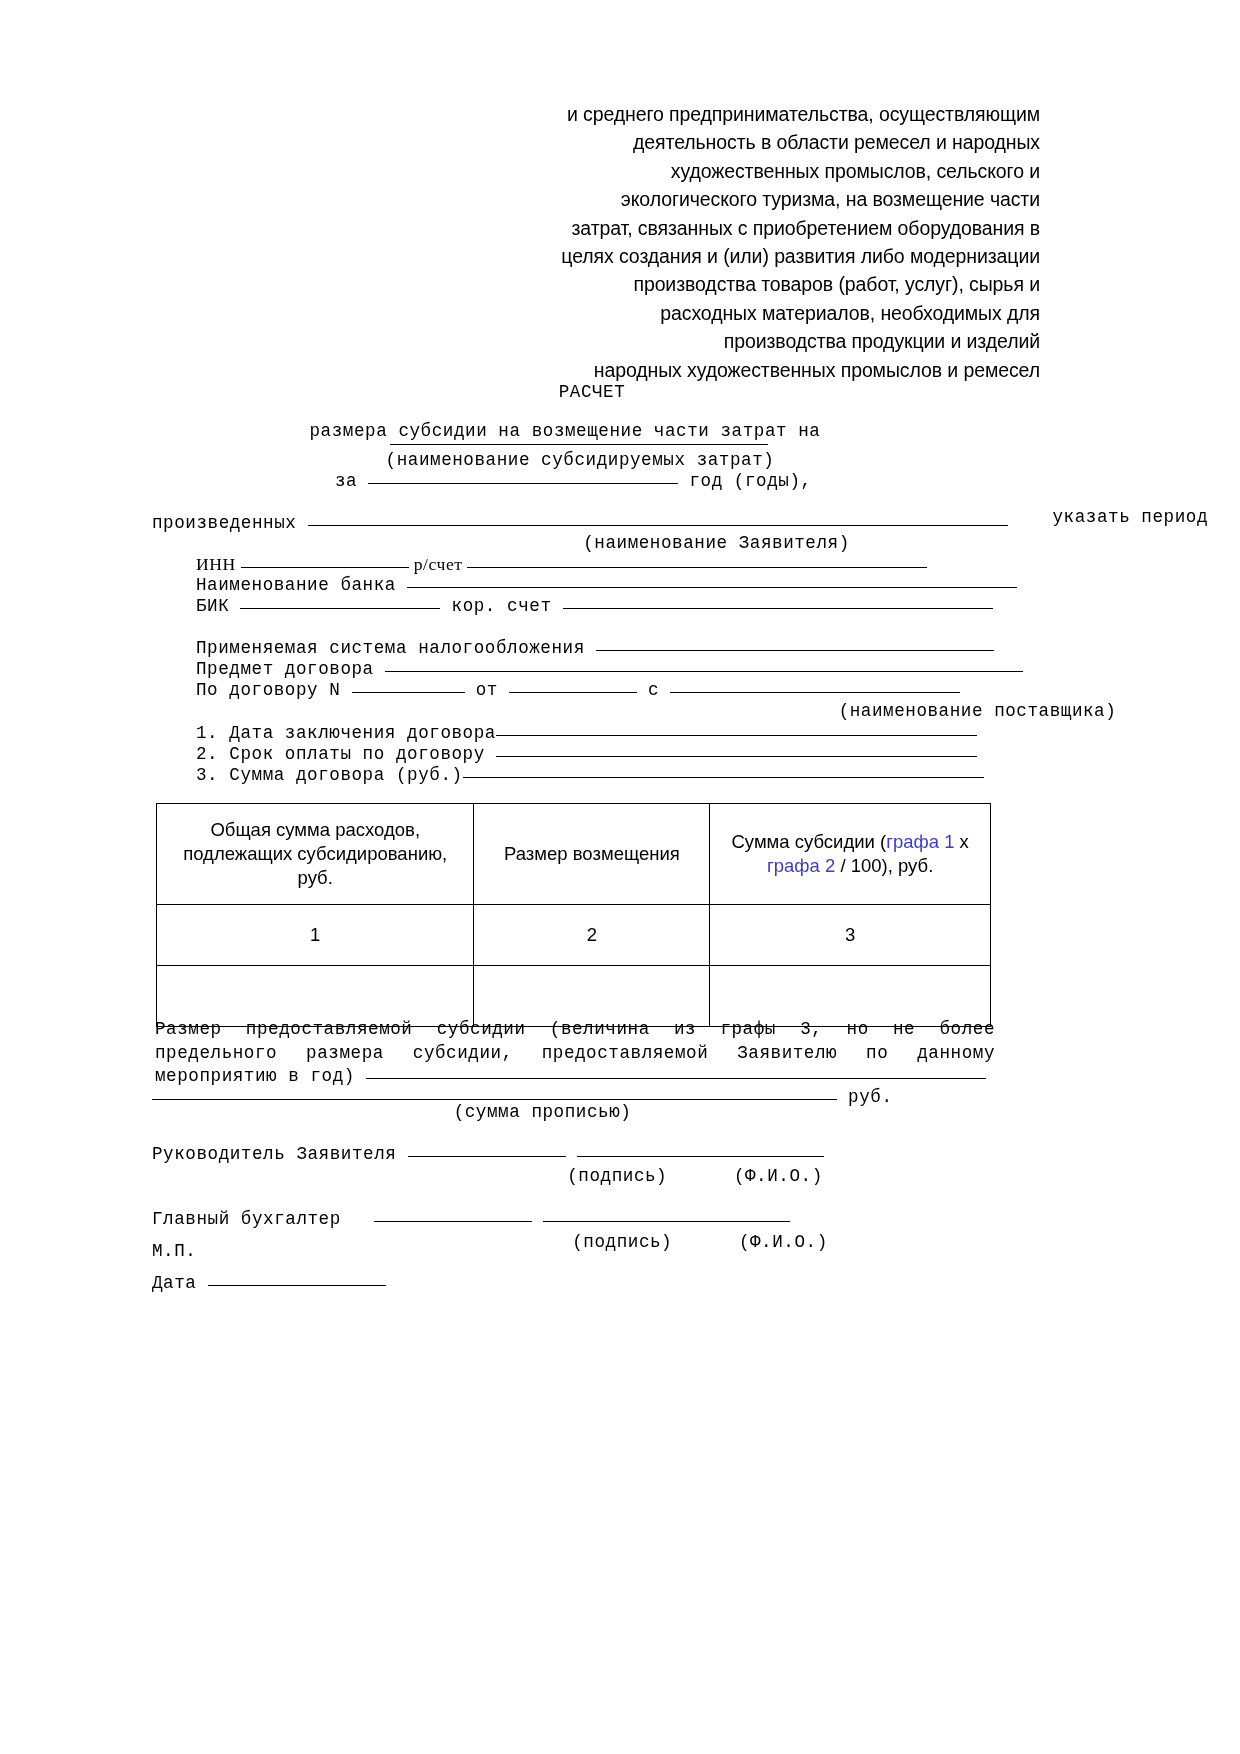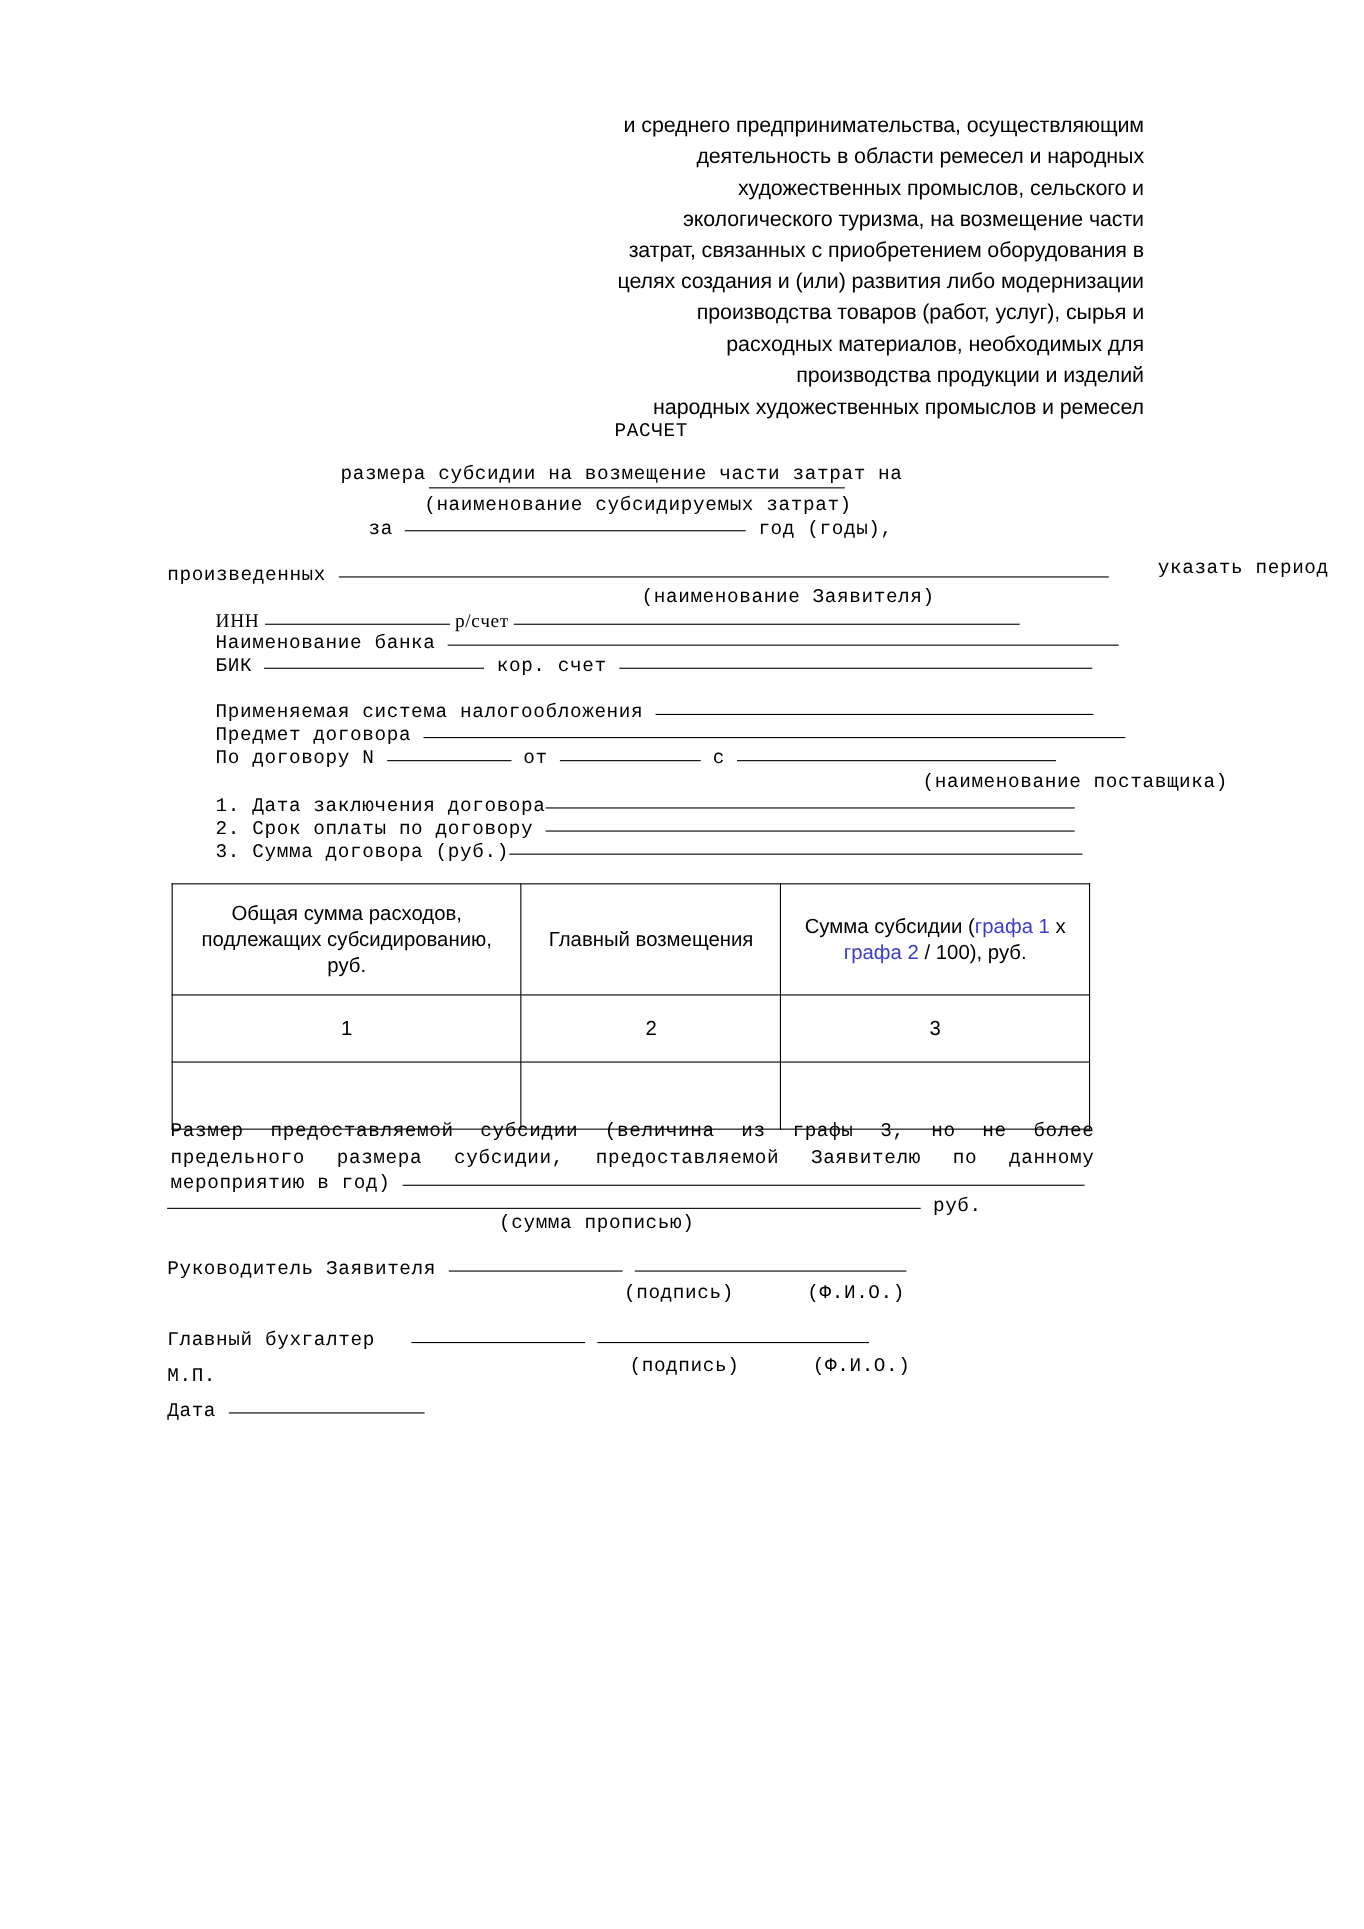--- a/index.html
+++ b/index.html
@@ -153,21 +153,21 @@
   <div class="abs mono c-post">(наименование поставщика)</div>
 
   <div class="abs mono n1"><span>1. Дата заключения договора</span><span class="rule" style="width:481px;"></span></div>
   <div class="abs mono n2"><span>2. Срок оплаты по договору</span><span> </span><span class="rule" style="width:481px;"></span></div>
   <div class="abs mono n3"><span>3. Сумма договора (руб.)</span><span class="rule" style="width:521px;"></span></div>
 
   <table class="calc">
     <tbody>
         <tr class="head">
       <td class="c1">Общая сумма расходов, подлежащих субсидированию, руб.</td>
-      <td class="c2">Главный возмещения</td>
+      <td class="c2">Размер возмещения</td>
       <td class="c3"><span>Сумма субсидии (</span><span class="lnk">графа 1</span><span> х </span><span class="lnk">графа 2</span><span> / 100), руб.</span></td>
     </tr>
     <tr class="nums">
       <td class="c1">1</td>
       <td class="c2">2</td>
       <td class="c3">3</td>
     </tr>
     <tr class="blank">
       <td class="c1"></td>
       <td class="c2"></td>

